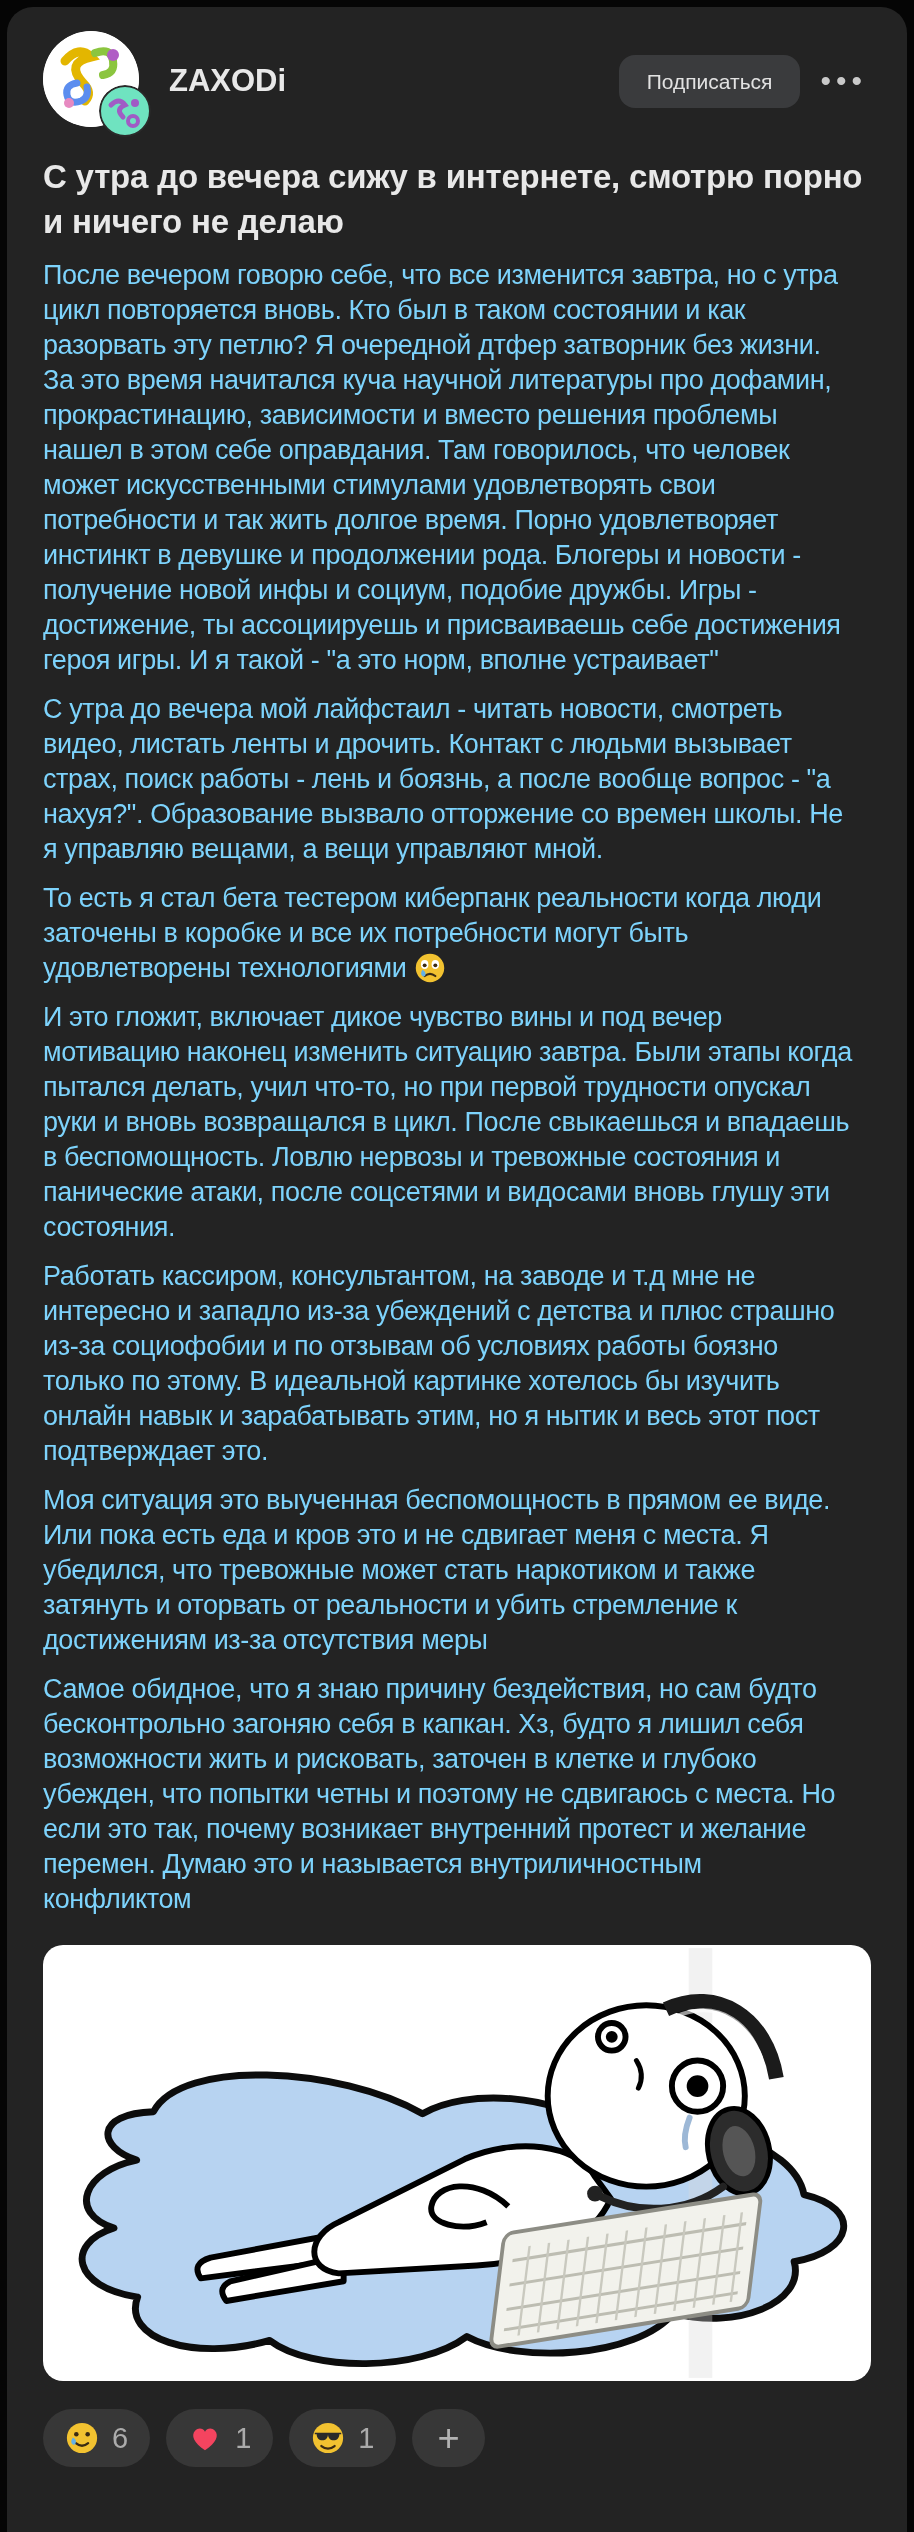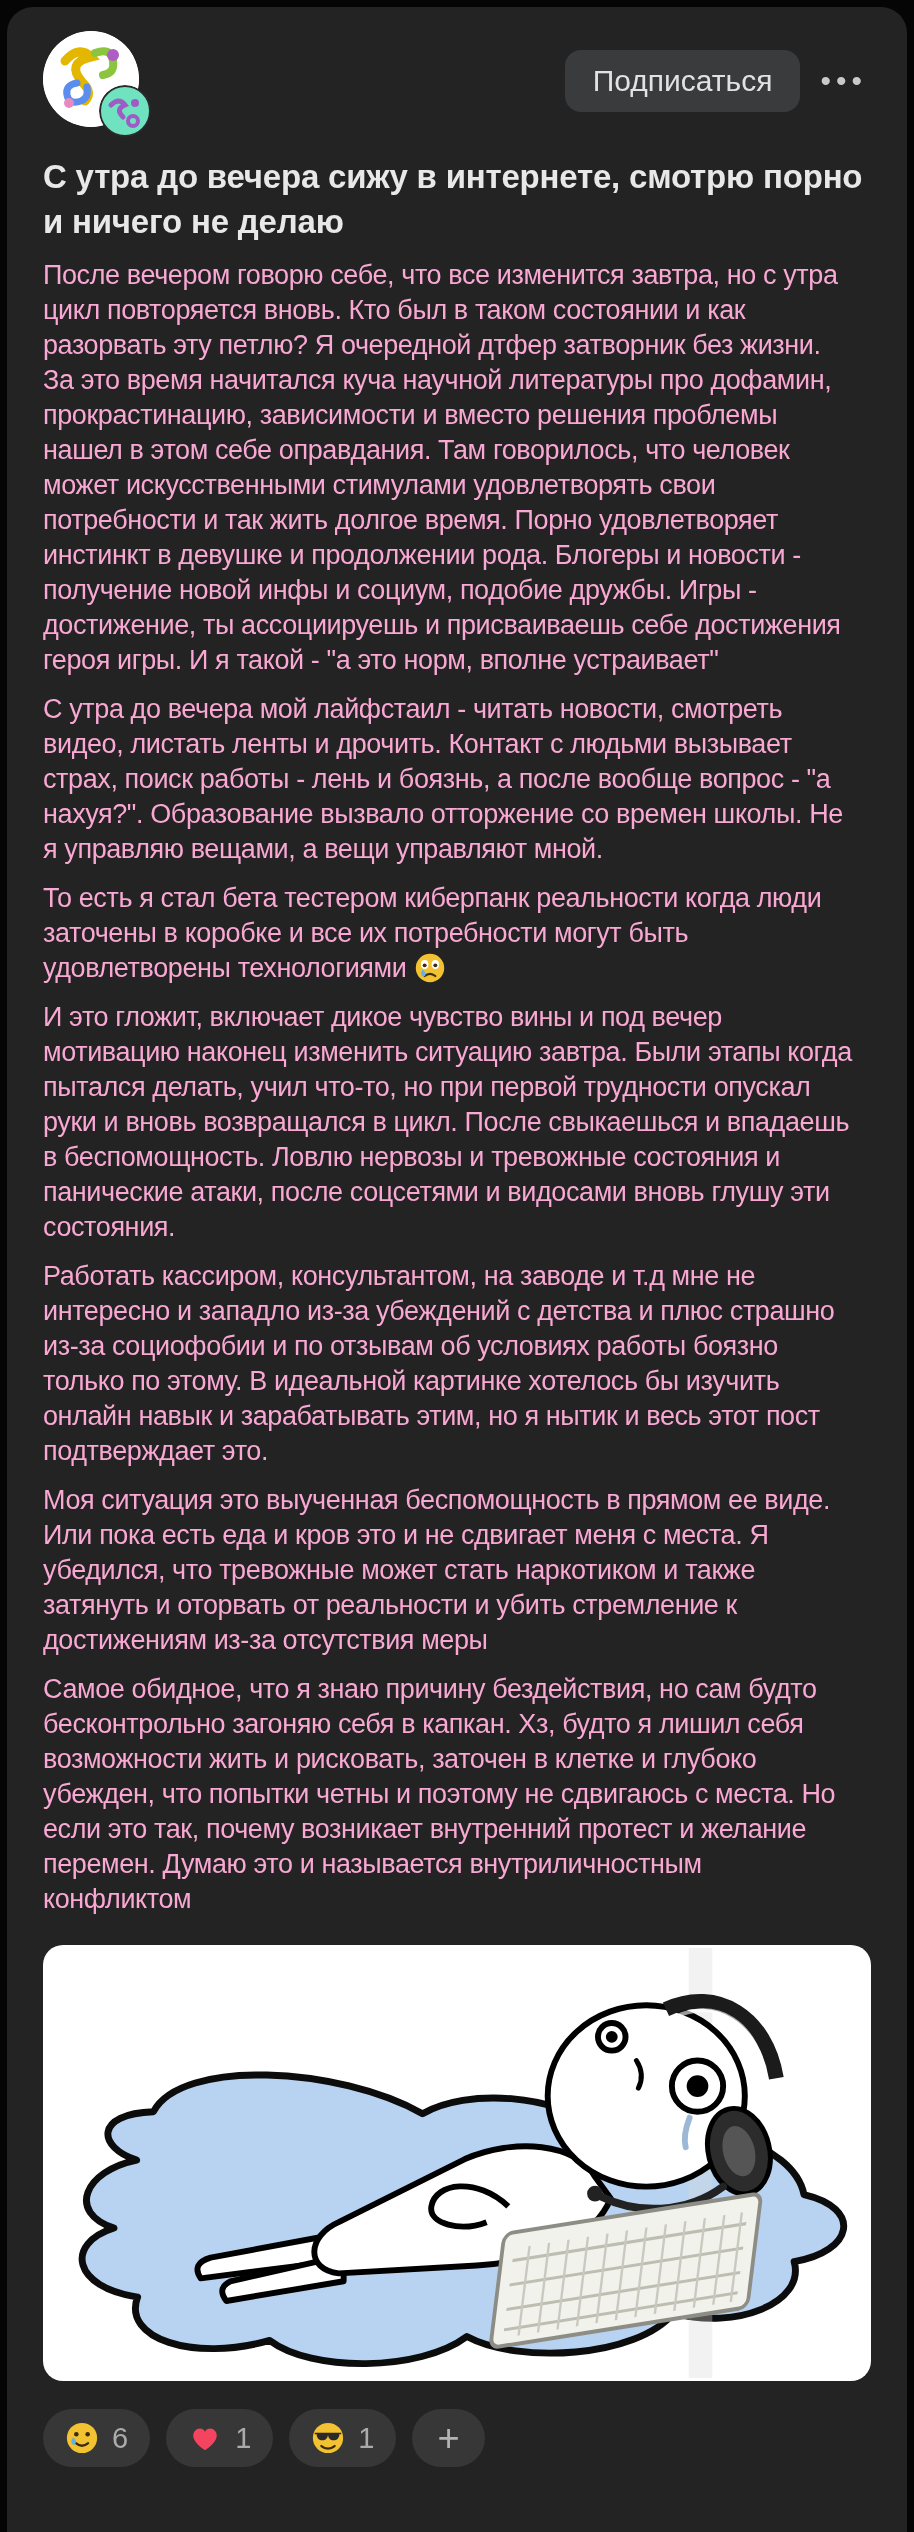--- a/index.html
+++ b/index.html
@@ -15,32 +15,32 @@
   
   .header{display:flex;align-items:center;}
   .avatar-wrap{position:relative;width:100px;height:100px;flex:0 0 auto;}
   .avatar{width:96px;height:96px;border-radius:50%;background:#fff;overflow:hidden;display:block;}
   .avatar-badge{position:absolute;right:-8px;bottom:-6px;width:52px;height:52px;border-radius:50%;overflow:hidden;display:block;}
   .header-text{margin-left:26px;flex:1 1 auto;min-width:0;}
   .username{font-size:31px;font-weight:bold;color:#e8e8e8;line-height:1.1;}
   .subline{margin-top:10px;font-size:28px;color:#b3b3b3;}
   .subline .time{color:#828282;margin-left:14px;}
   .subscribe-btn{
-    background:#3a3b3d;color:#e2e2e2;font-size:30px;line-height:1;
+    background:#3a3b3d;color:#e2e2e2;font-size:21px;line-height:1;
     padding:16px 28px;border-radius:16px;border:none;cursor:pointer;
     font-family:inherit;flex:0 0 auto;
   }
   .dots-btn{
     background:none;border:none;color:#c9c9c9;font-size:30px;letter-spacing:5px;
     margin-left:16px;padding:10px 4px;cursor:pointer;flex:0 0 auto;font-family:inherit;
   }
   
   .title{margin-top:24px;font-size:33px;font-weight:bold;color:#e8e8e8;line-height:1.35;letter-spacing:-.2px;}
   .post-body{margin-top:4px;}
-  .para{font-size:27px;color:#f9a8d4;line-height:35px;letter-spacing:-.4px;margin:14px 16px 0 0;}
+  .para{font-size:27px;color:#7dd3fc;line-height:35px;letter-spacing:-.4px;margin:14px 16px 0 0;}
   .inline-emoji svg{width:32px;height:32px;vertical-align:-7px;}
   
   .meme{
     margin-top:28px;width:828px;height:436px;background:#ffffff;
     border-radius:20px;overflow:hidden;
   }
   .meme svg{display:block;width:100%;height:100%;}
   
   .reactions{display:flex;align-items:center;gap:16px;margin-top:28px;}
   .pill{
@@ -71,20 +71,21 @@
       <span class="avatar-badge">
         <svg viewBox="0 0 52 52">
           <circle cx="26" cy="26" r="25" fill="#6fe3c0" stroke="#2a2a2a" stroke-width="2"></circle>
           <path d="M12 20 q8 -8 14 0 q-10 4 -2 12" fill="none" stroke="#a05cc5" stroke-width="5" stroke-linecap="round"></path>
           <circle cx="36" cy="18" r="4" fill="#a05cc5"></circle>
           <circle cx="34" cy="36" r="5" fill="none" stroke="#a05cc5" stroke-width="4"></circle>
         </svg>
       </span>
     </div>
     <div class="header-text">
+      <div class="username">ZAXODi</div>
     </div>
     <button class="subscribe-btn">Подписаться</button>
     <button class="dots-btn">•••</button>
   </div>
 
   <div class="title">С утра до вечера сижу в интернете, смотрю порно и ничего не делаю</div>
 
   <div class="post-body">
       <p class="para">После вечером говорю себе, что все изменится завтра, но с утра цикл повторяется вновь. Кто был в таком состоянии и как разорвать эту петлю? Я очередной дтфер затворник без жизни. За это время начитался куча научной литературы про дофамин, прокрастинацию, зависимости и вместо решения проблемы нашел в этом себе оправдания. Там говорилось, что человек может искусственными стимулами удовлетворять свои потребности и так жить долгое время. Порно удовлетворяет инстинкт в девушке и продолжении рода. Блогеры и новости - получение новой инфы и социум, подобие дружбы. Игры - достижение, ты ассоциируешь и присваиваешь себе достижения героя игры. И я такой - "а это норм, вполне устраивает"</p>
       <p class="para">С утра до вечера мой лайфстаил - читать новости, смотреть видео, листать ленты и дрочить. Контакт с людьми вызывает страх, поиск работы - лень и боязнь, а после вообще вопрос - "а нахуя?". Образование вызвало отторжение со времен школы. Не я управляю вещами, а вещи управляют мной.</p>

